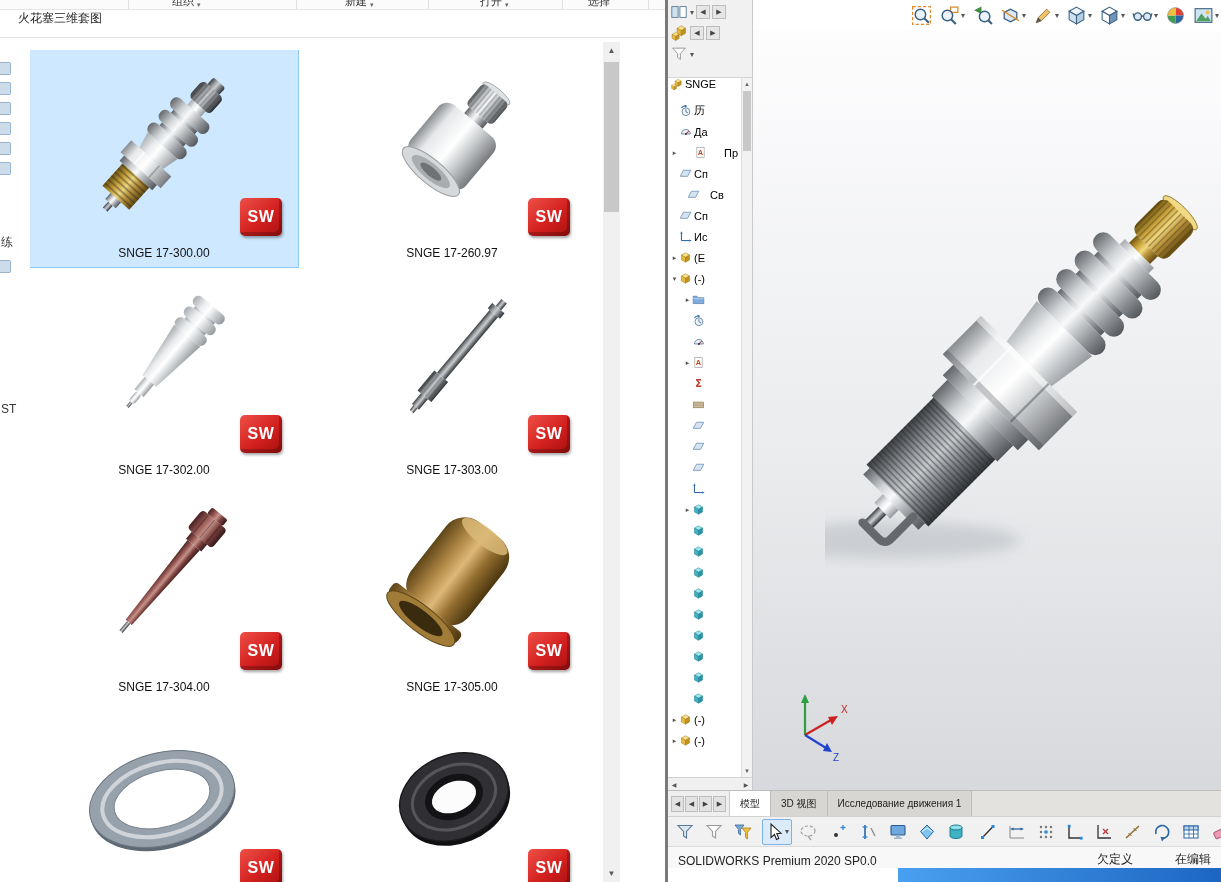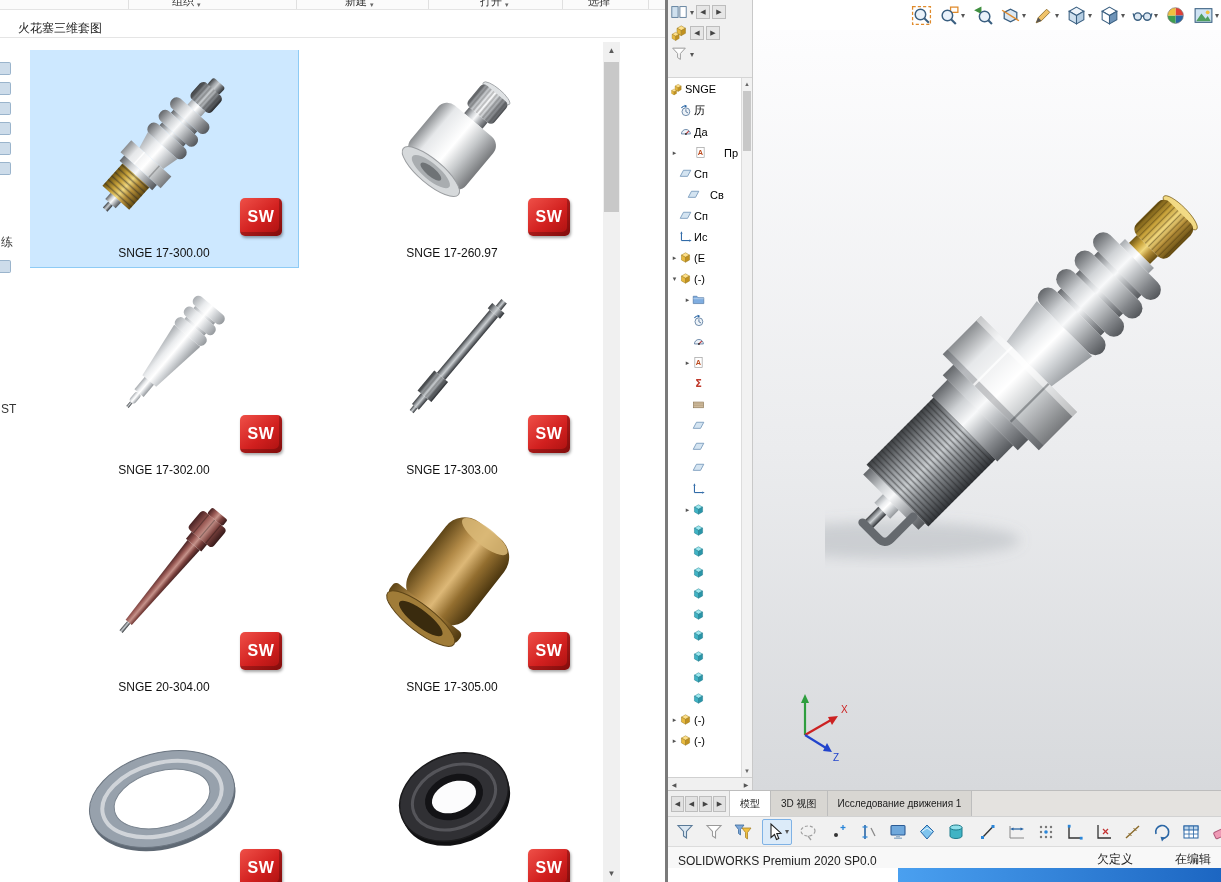--- a/index.html
+++ b/index.html
@@ -6,21 +6,21 @@
   html,body{background:#fff}
   body{font-family:"Liberation Sans","DejaVu Sans",sans-serif;}
   .screen{position:relative;width:1221px;height:882px;background:#ec4899;overflow:hidden}
 
   
   .explorer{position:absolute;left:0;top:0;width:665px;height:882px;background:#fff;overflow:hidden}
   .ribbon{position:absolute;left:0;top:0;width:100%;height:10px;background:#fbfbfb;border-bottom:1px solid #e4e4e4;overflow:hidden}
   .rsep{position:absolute;top:0;width:1px;height:10px;background:#e0e0e0}
   .rtab{position:absolute;top:-6px;font-size:11px;color:#333;display:flex;gap:3px;align-items:flex-end}
   .rcaret{font-size:7px;color:#666}
-  .title-row{position:absolute;left:0;top:10px;width:100%;height:28px;border-bottom:1px solid #e5e5e5;display:flex;align-items:flex-end;padding-left:18px;font-size:12px;color:#222;background:#fff}
+  .title-row{position:absolute;left:0;top:10px;width:100%;height:28px;border-bottom:1px solid #e5e5e5;display:flex;align-items:flex-start;padding-left:18px;font-size:12px;color:#222;background:#fff}
   .nav-rail{position:absolute;left:0;top:38px;width:16px;bottom:0}
   .rail-stub{position:absolute;left:0;width:11px;height:13px;background:#cddcea;border:1px solid #9ab4cc;border-left:none;border-radius:0 2px 2px 0}
   .rail-frag{position:absolute;left:1px;font-size:12px;color:#333}
   .file-grid{position:absolute;left:30px;top:50px;width:560px;height:832px;display:grid;grid-template-columns:268px 268px;grid-auto-rows:217px;column-gap:20px;overflow:hidden}
   .file-item{position:relative;padding-top:6px}
   .file-item.selected{background:#cde8ff;outline:1px solid #8ecbf5}
   .thumb{display:block;margin:0 auto}
   .file-name{position:absolute;left:0;right:0;top:196px;text-align:center;font-size:12px;color:#111}
   .sw-badge{position:absolute;right:16px;top:148px;width:42px;height:38px;background:linear-gradient(140deg,#ef5048 0%,#d2201f 55%,#a8100f 100%);border-radius:5px;color:#fff;font-weight:bold;font-size:16px;display:flex;align-items:center;justify-content:center;box-shadow:inset -3px -4px 0 rgba(0,0,0,.22),1px 2px 3px rgba(0,0,0,.35);letter-spacing:.5px}
   .vscroll{position:absolute;left:603px;top:42px;width:17px;height:840px;background:#f0f0f0}
@@ -36,21 +36,21 @@
   .hic{width:21px;height:21px}
   .hcaret{font-size:8px;color:#555}
 
   .ftree{position:absolute;left:0;top:0;width:85px;height:790px;background:#fff;border-right:1px solid #c9c9c9}
   .mini{height:78px;background:#f1f1f1;border-bottom:1px solid #d5d5d5;padding:3px 2px;display:flex;flex-direction:column;gap:3px}
   .mini-row{display:flex;align-items:center;gap:2px}
   .mic{width:18px;height:18px}
   .mini-caret{font-size:8px;color:#555}
   .mini-btn{width:14px;height:14px;font-size:7px;color:#444;background:#e6e6e6;border:1px solid #bdbdbd;display:flex;align-items:center;justify-content:center}
   .tree-wrap{position:absolute;left:0;top:78px;right:0;bottom:13px;background:#fff;overflow:hidden;padding-right:11px}
-  .ftree-root{display:flex;align-items:center;height:22px;padding-left:2px;font-size:11px;color:#000}
+  .ftree-root{display:flex;align-items:flex-start;height:22px;padding-left:2px;font-size:11px;color:#000}
   .trow{display:flex;align-items:center;height:21px;overflow:hidden}
   .tarr{width:9px;font-size:7px;color:#555;text-align:center;flex-shrink:0}
   .ti{width:13px;height:13px;flex-shrink:0}
   .tlab{font-size:11px;color:#000;margin-left:2px;white-space:nowrap}
   .vtree-scroll{position:absolute;right:0;top:78px;bottom:13px;width:11px;background:#f2f2f2;border-left:1px solid #ddd}
   .vts-arrow{position:absolute;left:0;width:10px;height:12px;font-size:6px;color:#666;display:flex;align-items:center;justify-content:center}
   .vts-arrow.bottom{bottom:0}
   .vts-thumb{position:absolute;left:1px;right:1px;top:13px;height:60px;background:#c8c8c8}
   .hbar{position:absolute;left:0;right:0;bottom:0;height:13px;background:#f0f0f0;border-top:1px solid #d0d0d0;display:flex;align-items:center}
   .hb{width:12px;height:12px;font-size:6px;color:#555;display:flex;align-items:center;justify-content:center}
@@ -481,21 +481,21 @@
             <rect x="-16" y="-76" width="32" height="24" rx="4" fill="url(#gMaroon)"></rect>
             <line x1="-8" y1="-76" x2="-8" y2="-52" stroke="rgba(0,0,0,.3)" stroke-width="1.2"></line>
             <line x1="0" y1="-76" x2="0" y2="-52" stroke="rgba(0,0,0,.3)" stroke-width="1.2"></line>
             <line x1="8" y1="-76" x2="8" y2="-52" stroke="rgba(0,0,0,.3)" stroke-width="1.2"></line>
             <rect x="-10" y="-52" width="20" height="9" fill="url(#gMaroon)"></rect>
             <polygon points="-8,-43 8,-43 4,58 -4,58" fill="url(#gMaroon)"></polygon>
             <rect x="-2" y="58" width="4" height="12" fill="url(#gDark)"></rect>
           </g>
         </svg>
         <div class="sw-badge">SW</div>
-        <div class="file-name">SNGE 20-304.00</div>
+        <div class="file-name">SNGE 17-304.00</div>
       </div>
 
       <div class="file-item">
         <svg class="thumb" width="220" height="178" viewBox="0 0 220 178">
           <g transform="translate(112,86) rotate(38)">
             <rect x="-37" y="-58" width="74" height="104" rx="24" fill="url(#gBronze)"></rect>
             <ellipse cx="0" cy="-50" rx="28" ry="9" fill="#d9b877" opacity=".85"></ellipse>
             <rect x="-43" y="40" width="86" height="14" rx="5" fill="url(#gBronze)"></rect>
             <ellipse cx="0" cy="54" rx="42" ry="13" fill="#a07c38" stroke="#5e4517" stroke-width="1"></ellipse>
             <ellipse cx="0" cy="54" rx="27" ry="8" fill="#3a2b0e"></ellipse>

